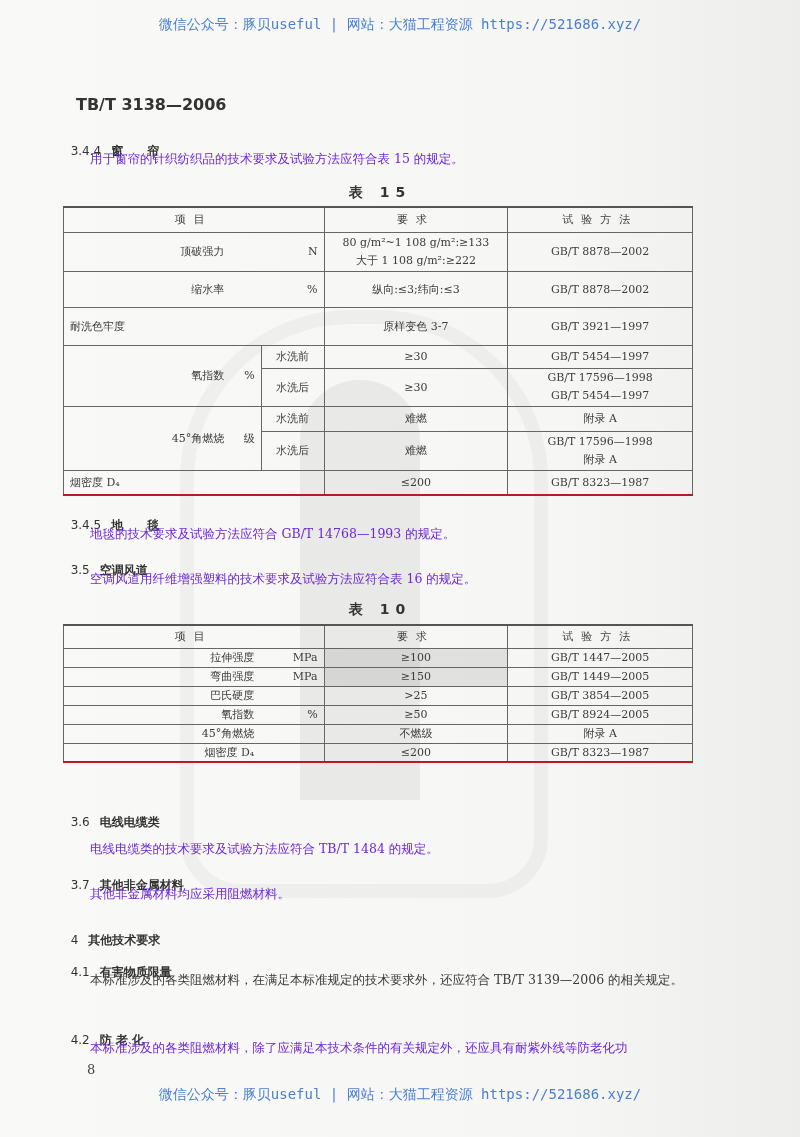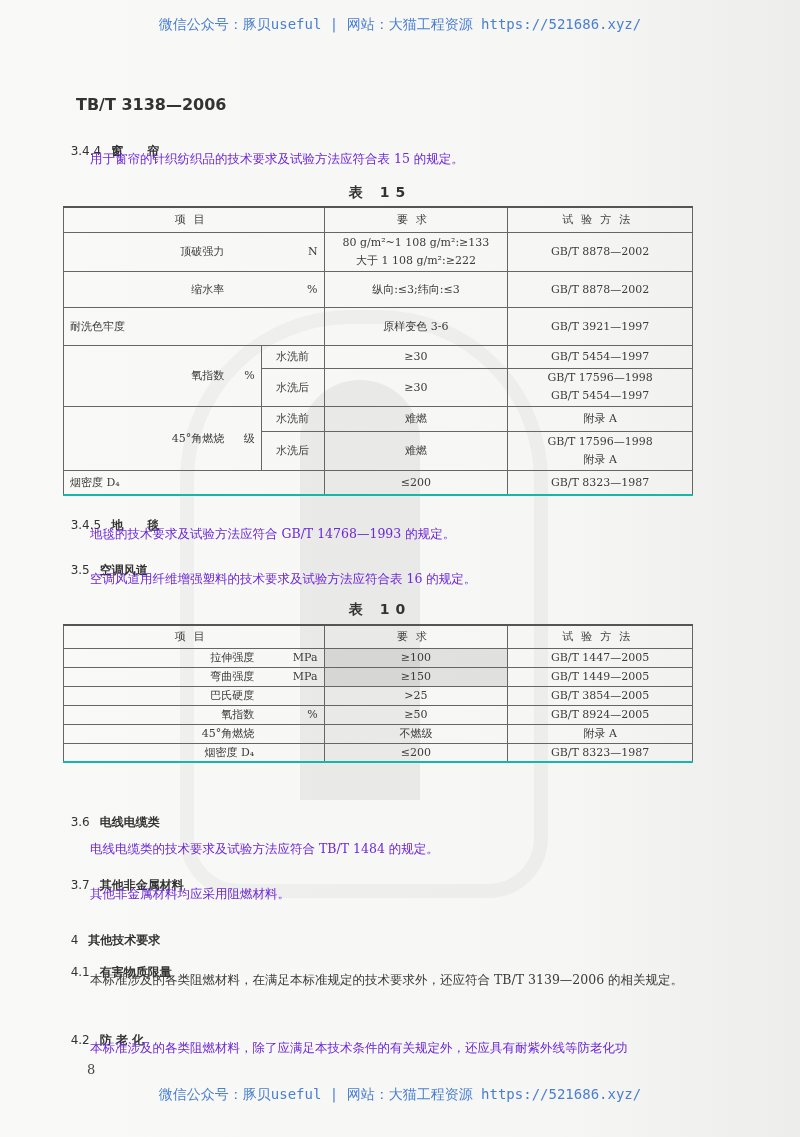--- a/index.html
+++ b/index.html
@@ -40,21 +40,21 @@
     text-indent: 27px; line-height: 23px;
   }
   .table-caption {
     position: absolute; left: 0; width: 760px; text-align: center;
     font-family: "DejaVu Sans", "Liberation Sans", sans-serif;
     font-size: 14px; font-weight: bold; color: #333; letter-spacing: 6px;
   }
   table.std {
     position: absolute; border-collapse: collapse;
     font-size: 11px; color: #3c3c3c;
-    border-top: 2px solid #555; border-bottom: 2px solid #14b8a6;
+    border-top: 2px solid #555; border-bottom: 2px solid #b91c1c;
   }
   table.std td, table.std th {
     border: 1px solid #666; padding: 0 4px; font-weight: normal;
   }
   table.std th { text-align: center; letter-spacing: 8px; }
   table.std td.c { text-align: center; }
   table.std td.name { text-align: right; border-right: none; padding-left: 6px; }
   table.std td.unit { text-align: right; border-left: none; padding-right: 6px; }
   table.std td.span2 { text-align: left; padding-left: 6px; }
   .ml { line-height: 18px; }
@@ -115,21 +115,21 @@
     <td class="c">GB/T 8878—2002</td>
   </tr>
   <tr style="height:36px;">
     <td class="name">缩水率</td>
     <td class="unit" colspan="2">%</td>
     <td class="c">纵向:≤3;纬向:≤3</td>
     <td class="c">GB/T 8878—2002</td>
   </tr>
   <tr style="height:38px;">
     <td class="span2" colspan="3">耐洗色牢度</td>
-    <td class="c">原样变色 3-6</td>
+    <td class="c">原样变色 3-7</td>
     <td class="c">GB/T 3921—1997</td>
   </tr>
   <tr style="height:23px;">
     <td class="name" rowspan="2">氧指数</td>
     <td class="unit" rowspan="2">%</td>
     <td class="c">水洗前</td>
     <td class="c">≥30</td>
     <td class="c">GB/T 5454—1997</td>
   </tr>
   <tr style="height:38px;">

